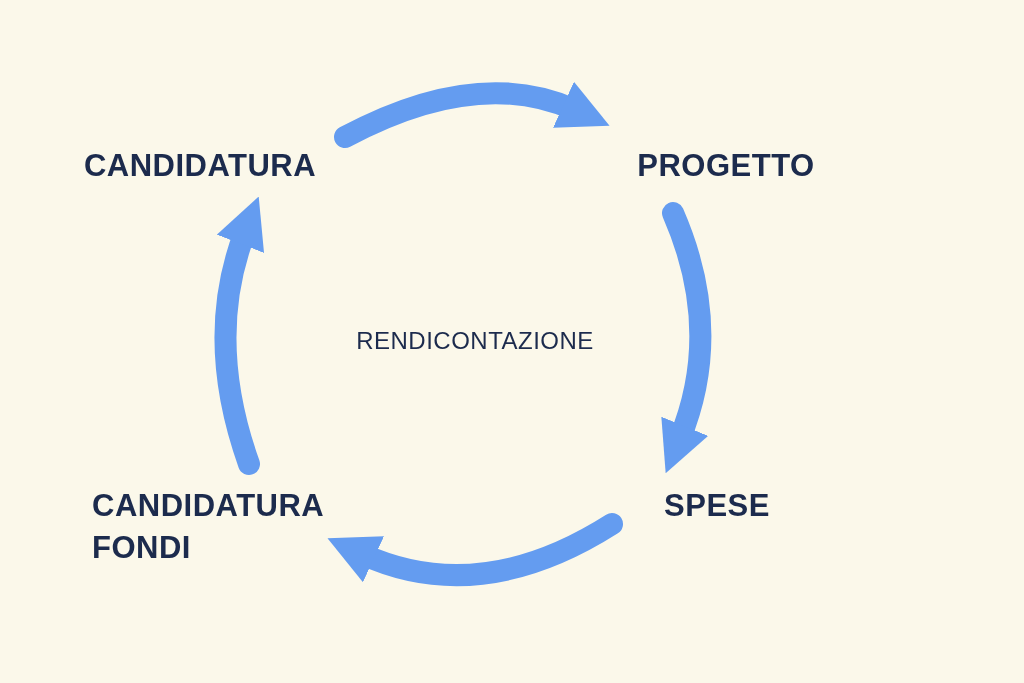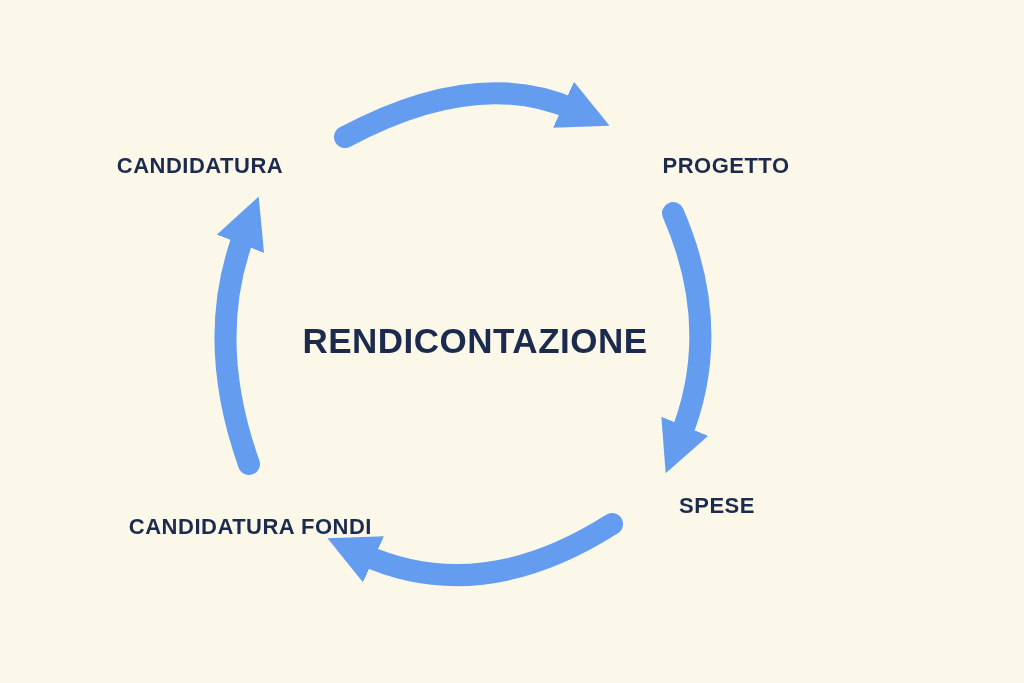--- a/index.html
+++ b/index.html
@@ -28,38 +28,38 @@
     stroke-linecap: round;
   }
   .arrow-head {
     fill: var(--arrow, #649CF0);
   }
   .node-label {
     position: absolute;
     transform: translate(-50%, -50%);
     color: var(--text, #1C2B4D);
     font-weight: 700;
-    font-size: 22px;
+    font-size: 31px;
     letter-spacing: 0.5px;
-    text-align: right;
+    text-align: left;
     line-height: 1.35;
     white-space: nowrap;
   }
   .node-label.wrap {
     white-space: normal;
     width: 280px;
   }
   .center-label {
     position: absolute;
     left: 475px;
     top: 341px;
     transform: translate(-50%, -50%);
     color: var(--text, #1C2B4D);
-    font-weight: 700;
-    font-size: 35px;
+    font-weight: 400;
+    font-size: 24px;
     letter-spacing: 0.5px;
     white-space: nowrap;
   }
   .pos-candidatura { left: 200px; top: 166px; }
   .pos-progetto    { left: 726px; top: 166px; }
   .pos-spese       { left: 717px; top: 506px; }
   .pos-erogazione  { left: 232px; top: 527px; }
 </style>
 </head>
 <body>

